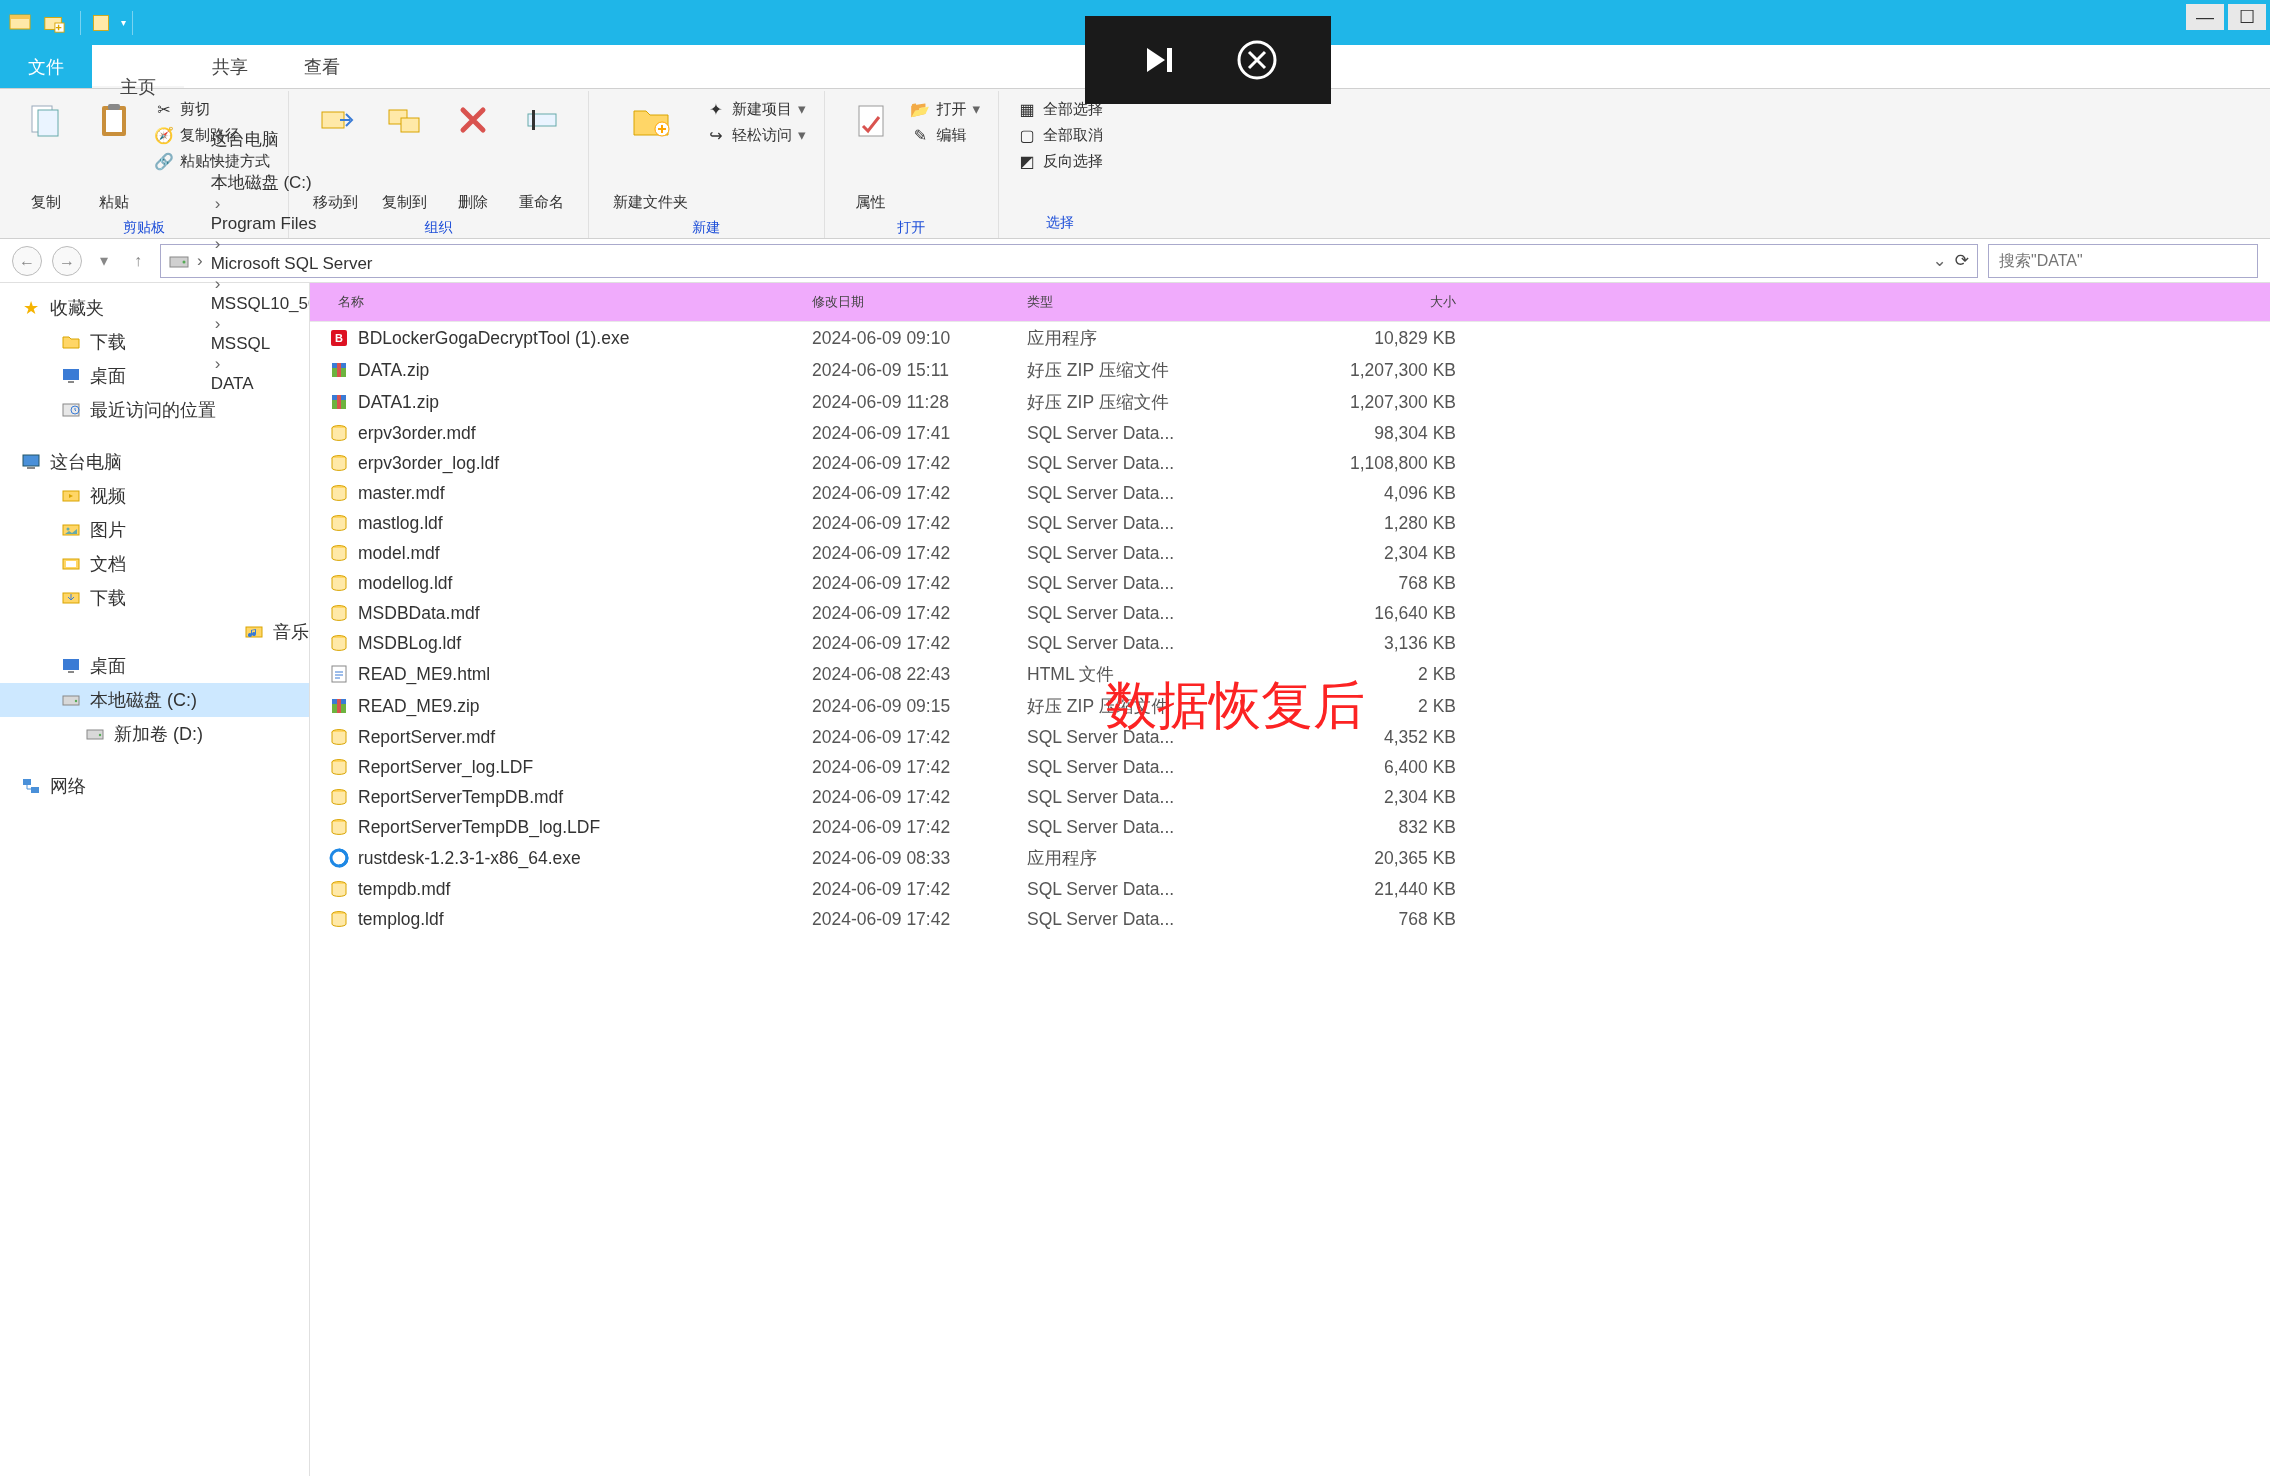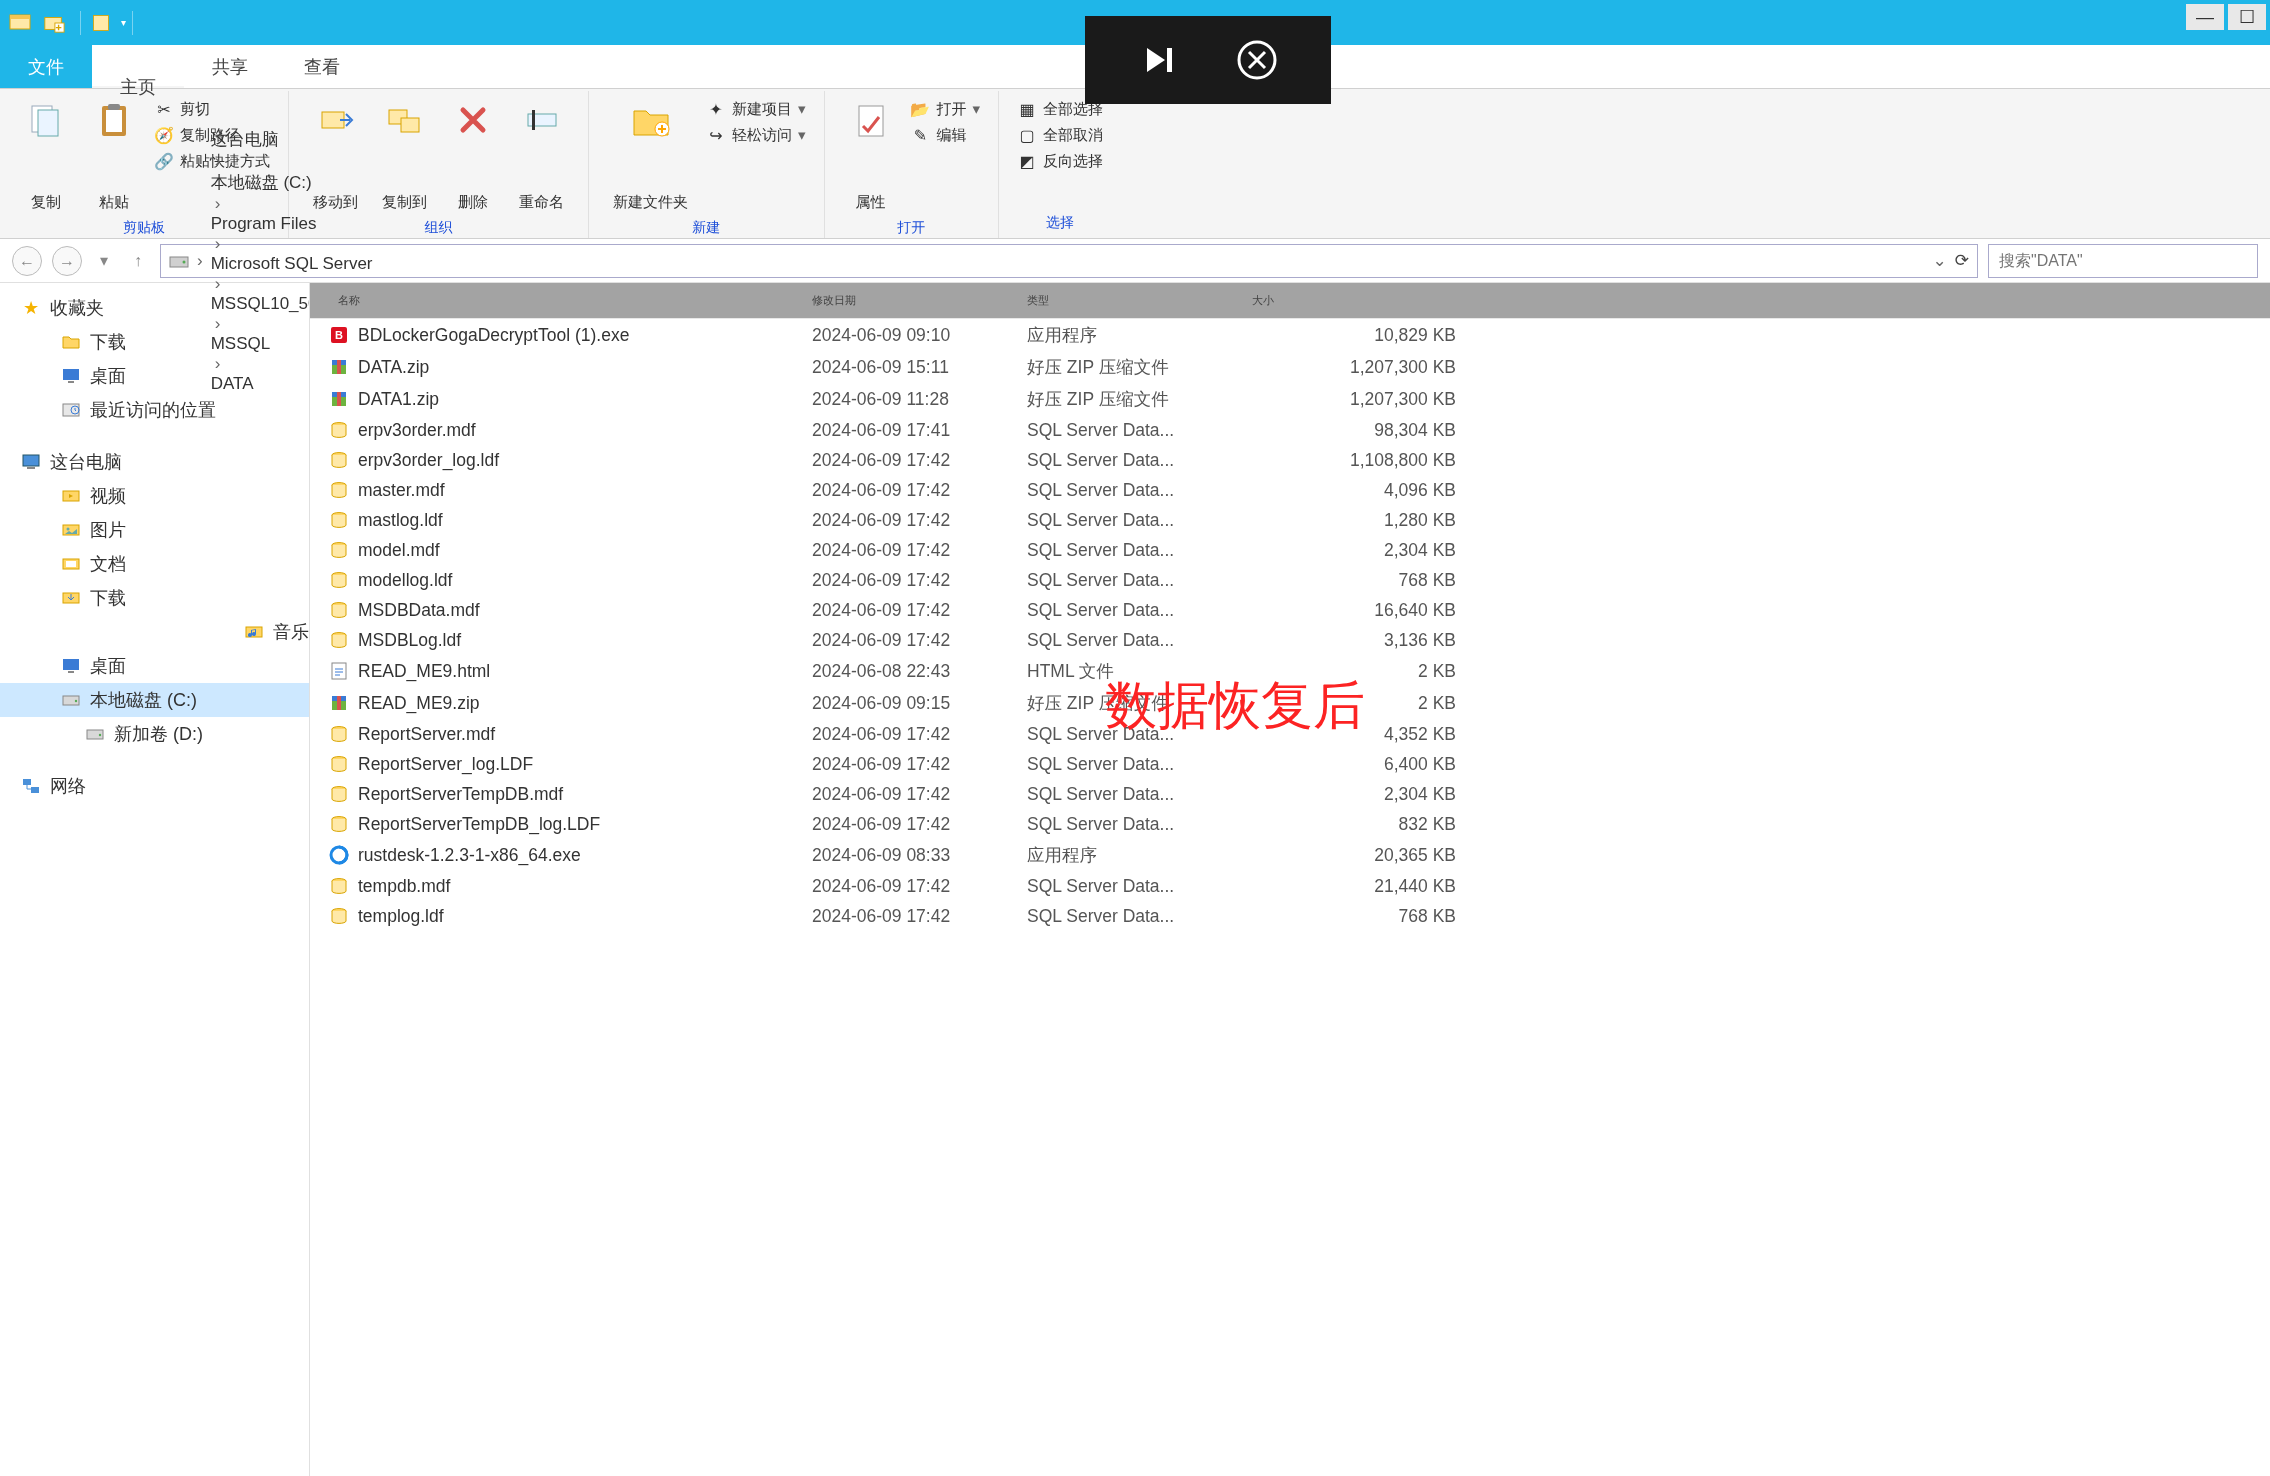--- a/index.html
+++ b/index.html
@@ -167,29 +167,29 @@
 .tree-node.selected { background: #cde8ff; }
 .tree-spacer { height: 18px; }
 .file-area {
   flex: 1;
   overflow: auto;
   position: relative;
 }
 .cols-header {
   display: flex;
   border-bottom: 1px solid #e8e8e8;
-  font-size: 11px;
+  font-size: 13px;
   color: #444;
-  position: sticky; top:0; background:#a3a3a3;
+  position: sticky; top:0; background:#f0abfc;
 }
 .col { padding: 10px 12px; }
 .col.name { width: 490px; padding-left: 28px; }
 .col.date { width: 215px; }
 .col.type { width: 225px; }
-.col.size { width: 238px; padding-right: 22px; }
+.col.size { width: 238px; text-align: right; padding-right: 22px; }
 .file-row {
   display: flex;
   font-size: 17.5px;
   color: #333;
   align-items: center;
 }
 .file-row .cell { padding: 4px 12px; white-space: nowrap; overflow:hidden; text-overflow:ellipsis; }
 .file-row .cell.name { width: 490px; display:flex; align-items:center; gap:8px; padding-left: 18px; }
 .file-row .cell.date { width: 215px; color:#555; }
 .file-row .cell.type { width: 225px; color:#555; }

